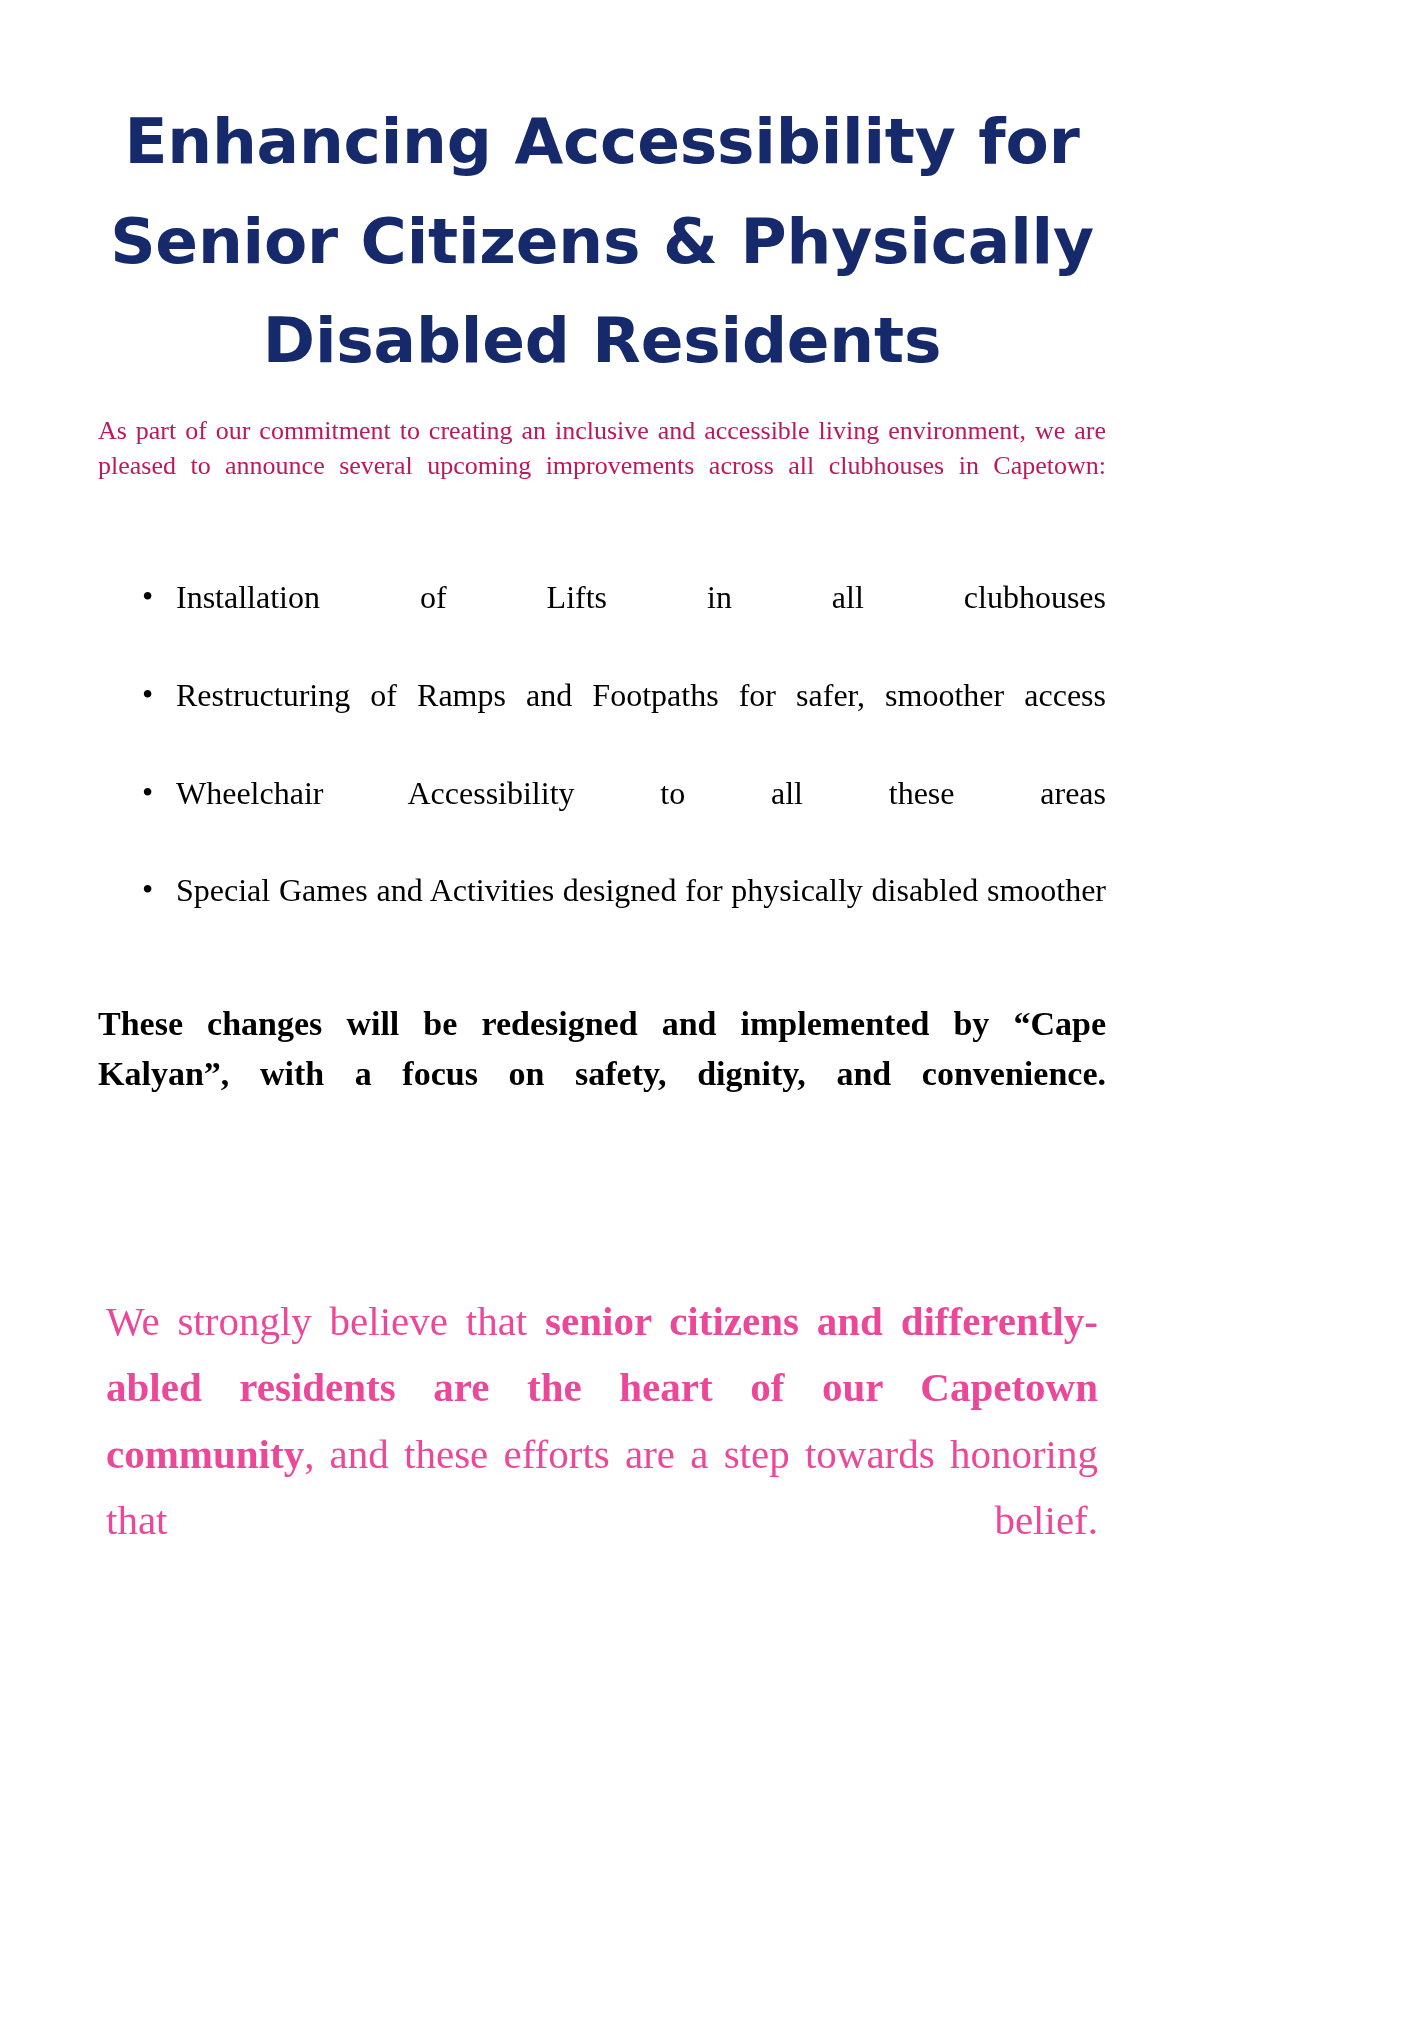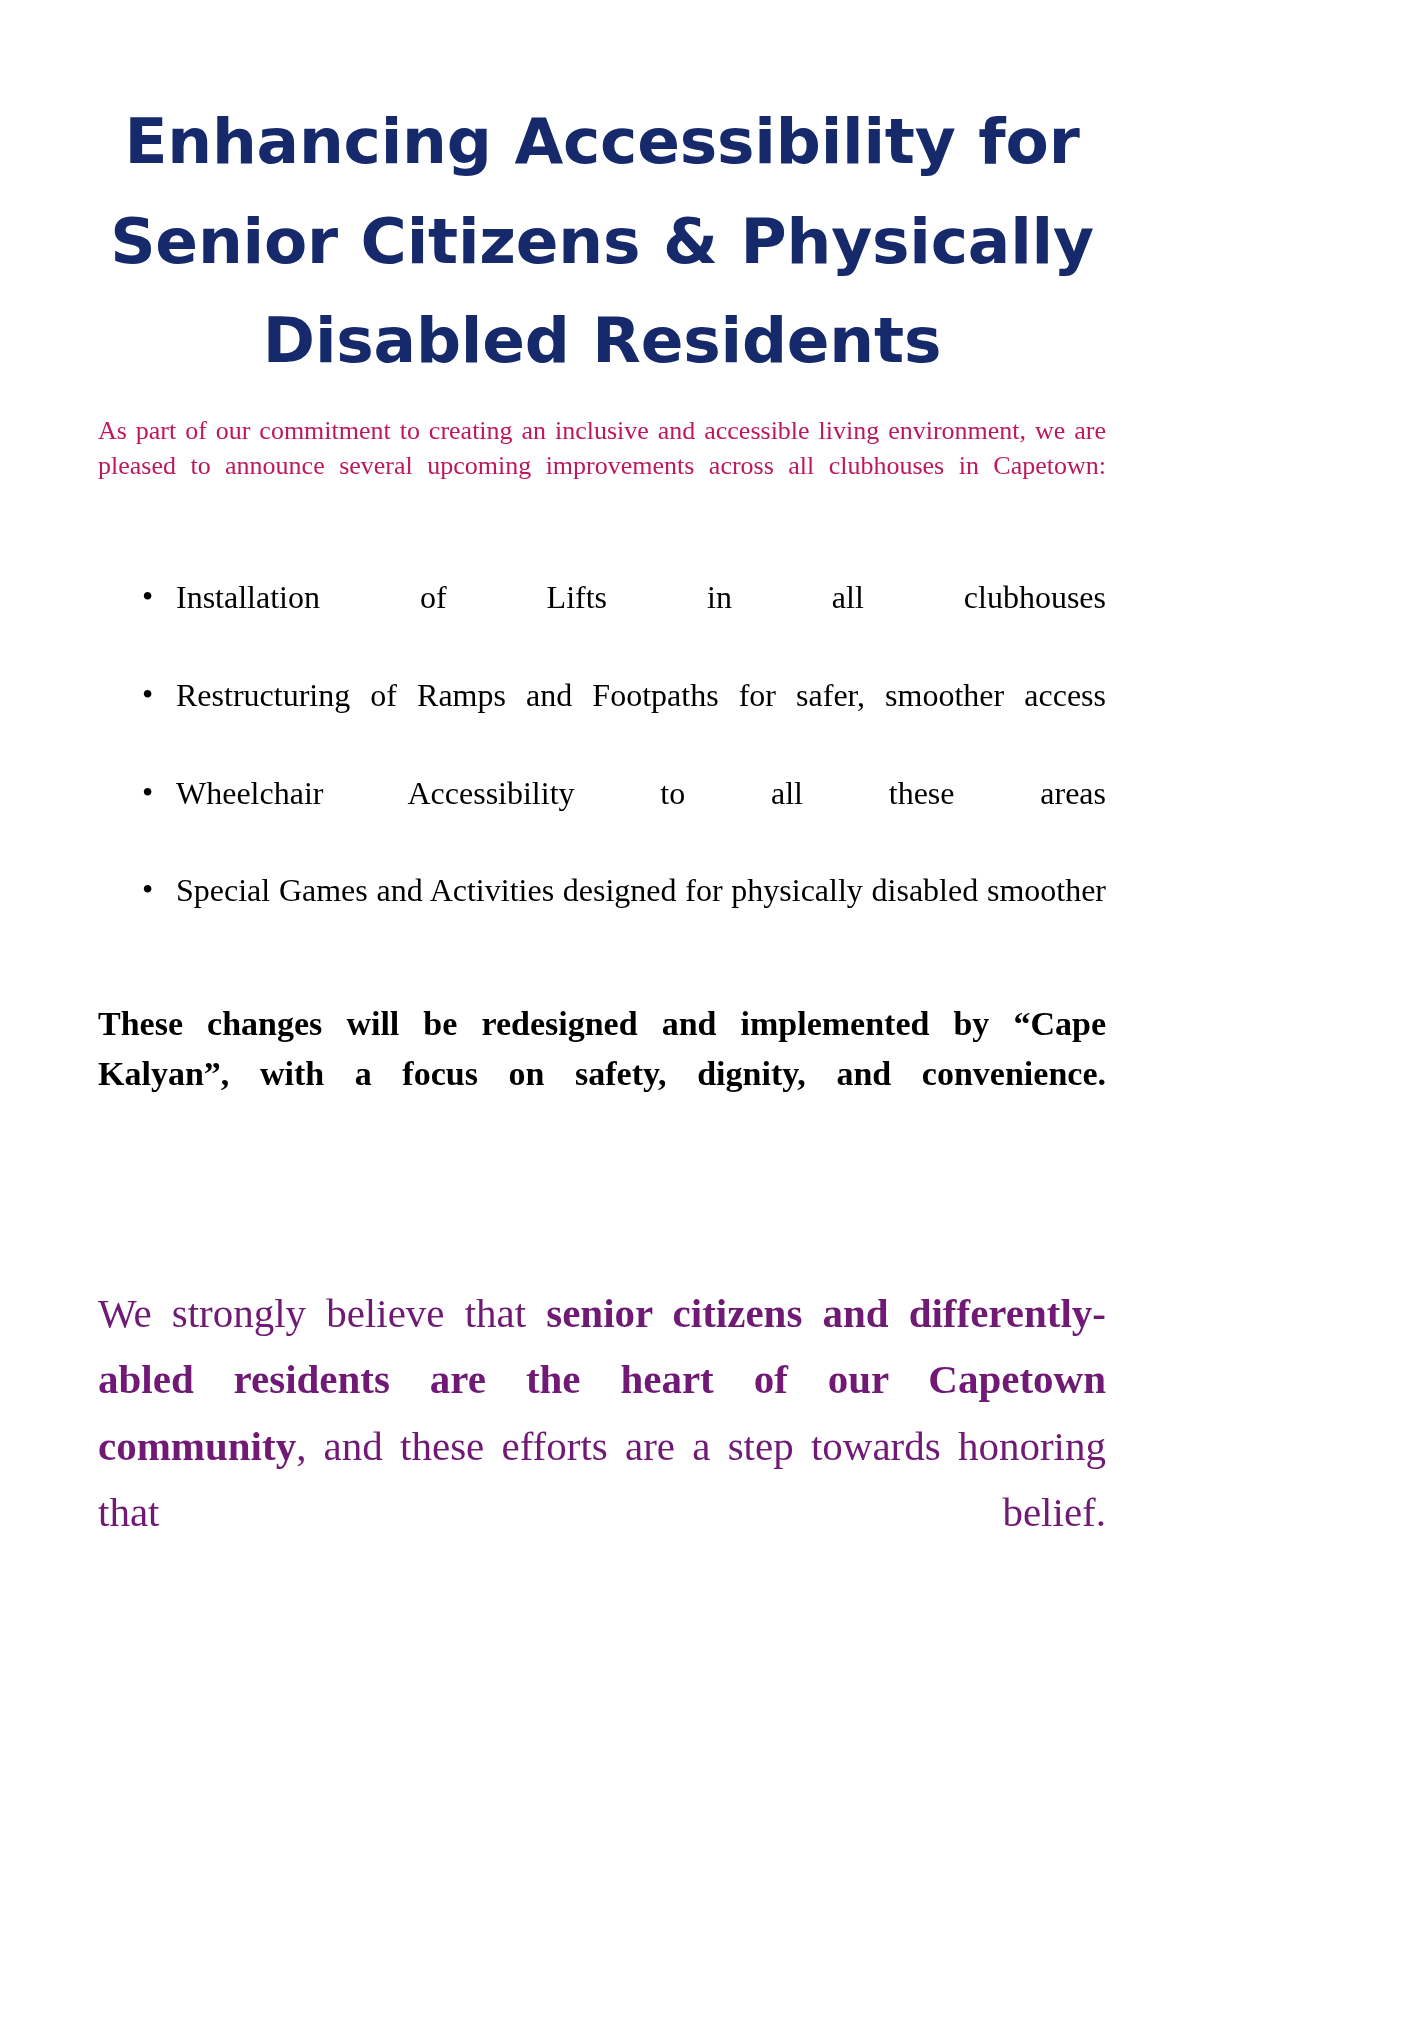--- a/index.html
+++ b/index.html
@@ -84,27 +84,27 @@
     font-size: 34px;
     line-height: 1.48;
     font-weight: 700;
     text-align: justify;
     text-justify: inter-word;
     color: #000000;
   }
 
   
   .closing {
-    margin: 0;
+    margin: 8px;
     padding-top: 130px;
     font-size: 41px;
     line-height: 1.62;
     text-align: justify;
     text-justify: inter-word;
-    color: #701a75;
+    color: #ec4899;
   }
   .closing b { font-weight: 700; }
 
   
   .intro::after,
   .bullets li::after,
   .emphasis::after,
   .closing::after {
     content: "";
     display: inline-block;

